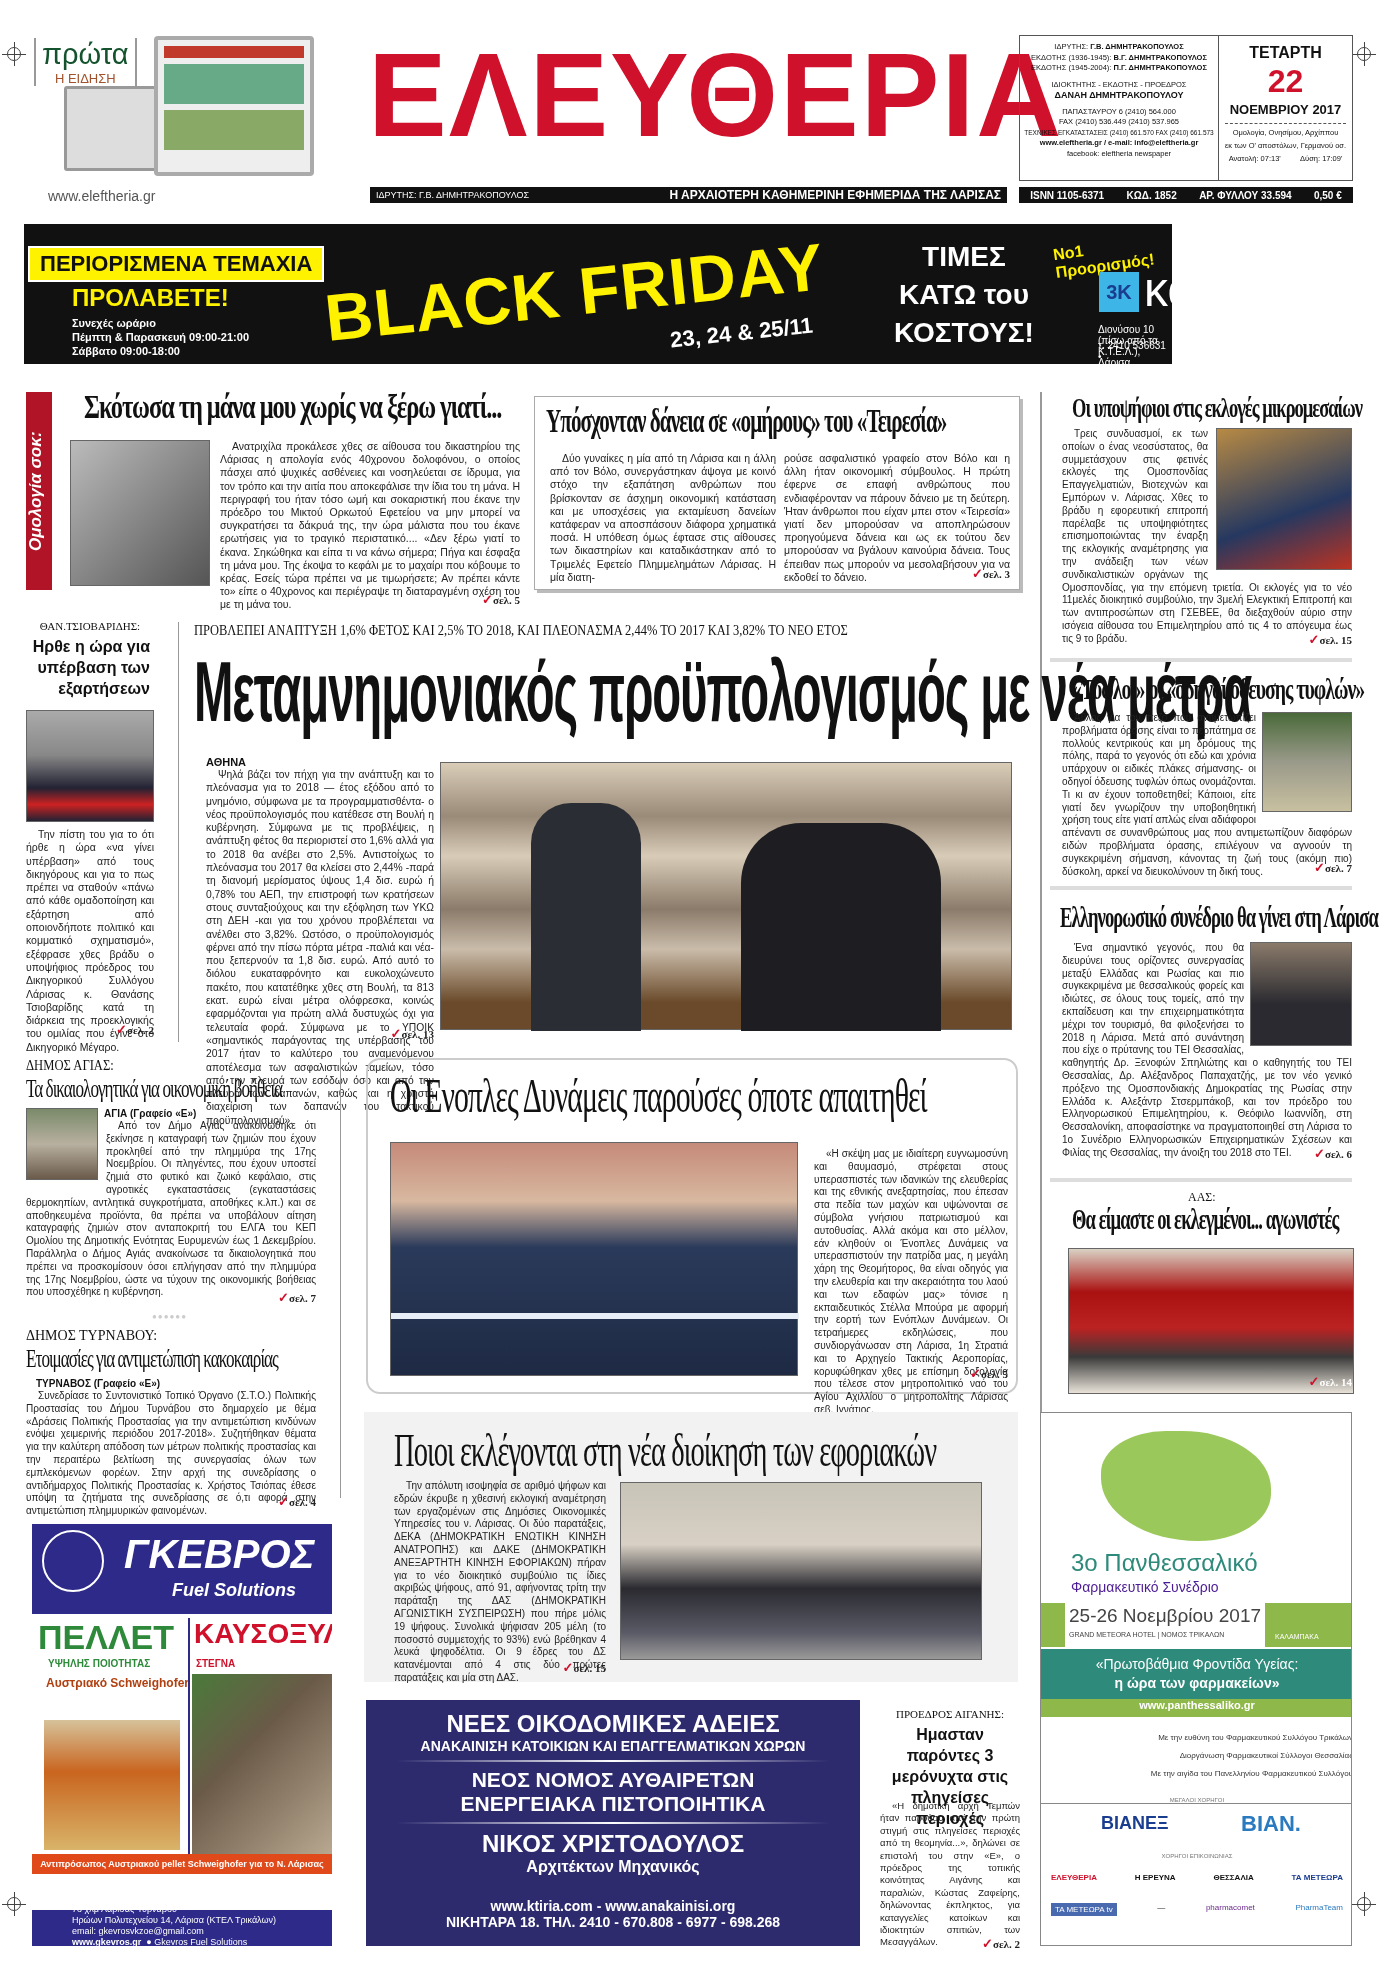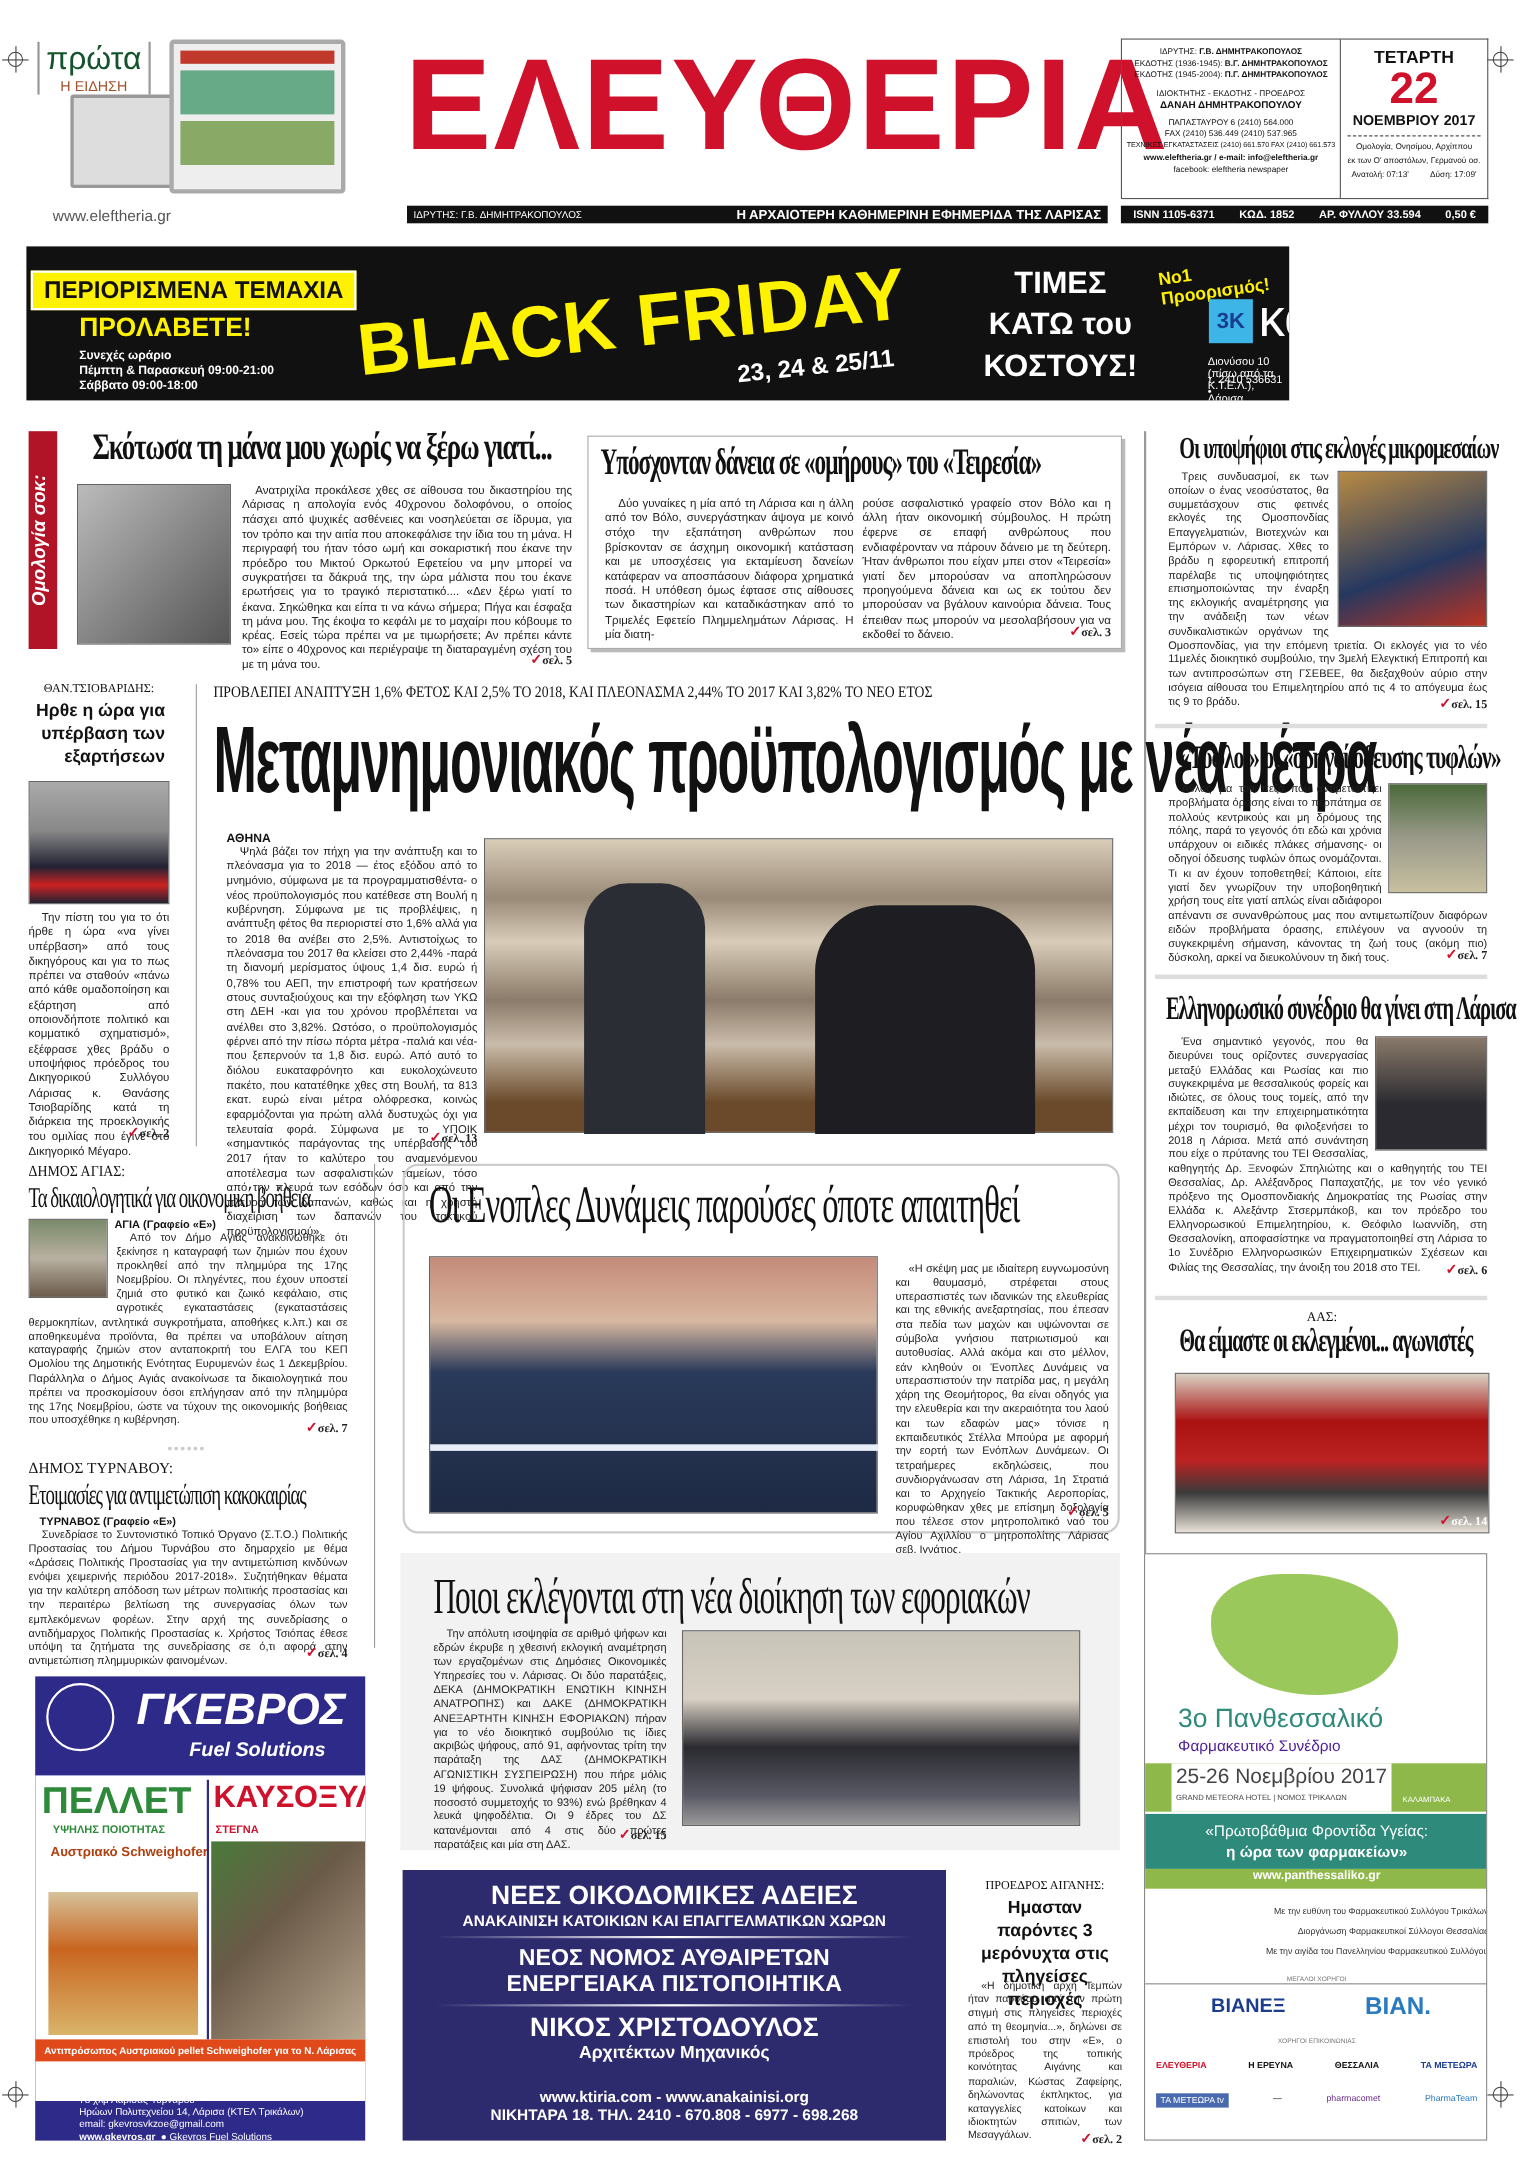--- a/index.html
+++ b/index.html
@@ -71,21 +71,21 @@
   <div style="font-weight:bold;font-size:9px">ΔΑΝΑΗ ΔΗΜΗΤΡΑΚΟΠΟΥΛΟΥ</div>
   <div style="margin-top:6px">ΠΑΠΑΣΤΑΥΡΟΥ 6 (2410) 564.000</div>
   <div>FAX (2410) 536.449 (2410) 537.965</div>
   <div style="font-size:6.5px">ΤΕΧΝΙΚΕΣ ΕΓΚΑΤΑΣΤΑΣΕΙΣ (2410) 661.570 FAX (2410) 661.573</div>
   <div style="font-weight:bold">www.eleftheria.gr / e-mail: info@eleftheria.gr</div>
   <div>facebook: eleftheria newspaper</div>
 </div>
 
 <div class="abs" style="left:1219px;top:35px;width:134px;height:146px;border:1px solid #555;border-left:none;text-align:center">
   <div style="font-size:16px;font-weight:bold;margin-top:8px">ΤΕΤΑΡΤΗ</div>
-  <div style="font-size:40px;font-weight:bold;color:#d0112b;line-height:38px">22</div>
+  <div style="font-size:32px;font-weight:bold;color:#d0112b;line-height:38px">22</div>
   <div style="font-size:13px;font-weight:bold;margin-top:2px">ΝΟΕΜΒΡΙΟΥ 2017</div>
   <div style="border-top:1px dashed #555;margin:6px 6px 4px"></div>
   <div style="font-size:7.5px">Ομολογία, Ονησίμου, Αρχίππου</div>
   <div style="font-size:7.5px;margin-top:4px">εκ των Ο' αποστόλων, Γερμανού οσ.</div>
   <div style="font-size:7.5px;margin-top:4px;display:flex;justify-content:space-around">
     <span>Ανατολή: 07:13'</span>
     <span>Δύση: 17:09'</span>
   </div>
 </div>
 

